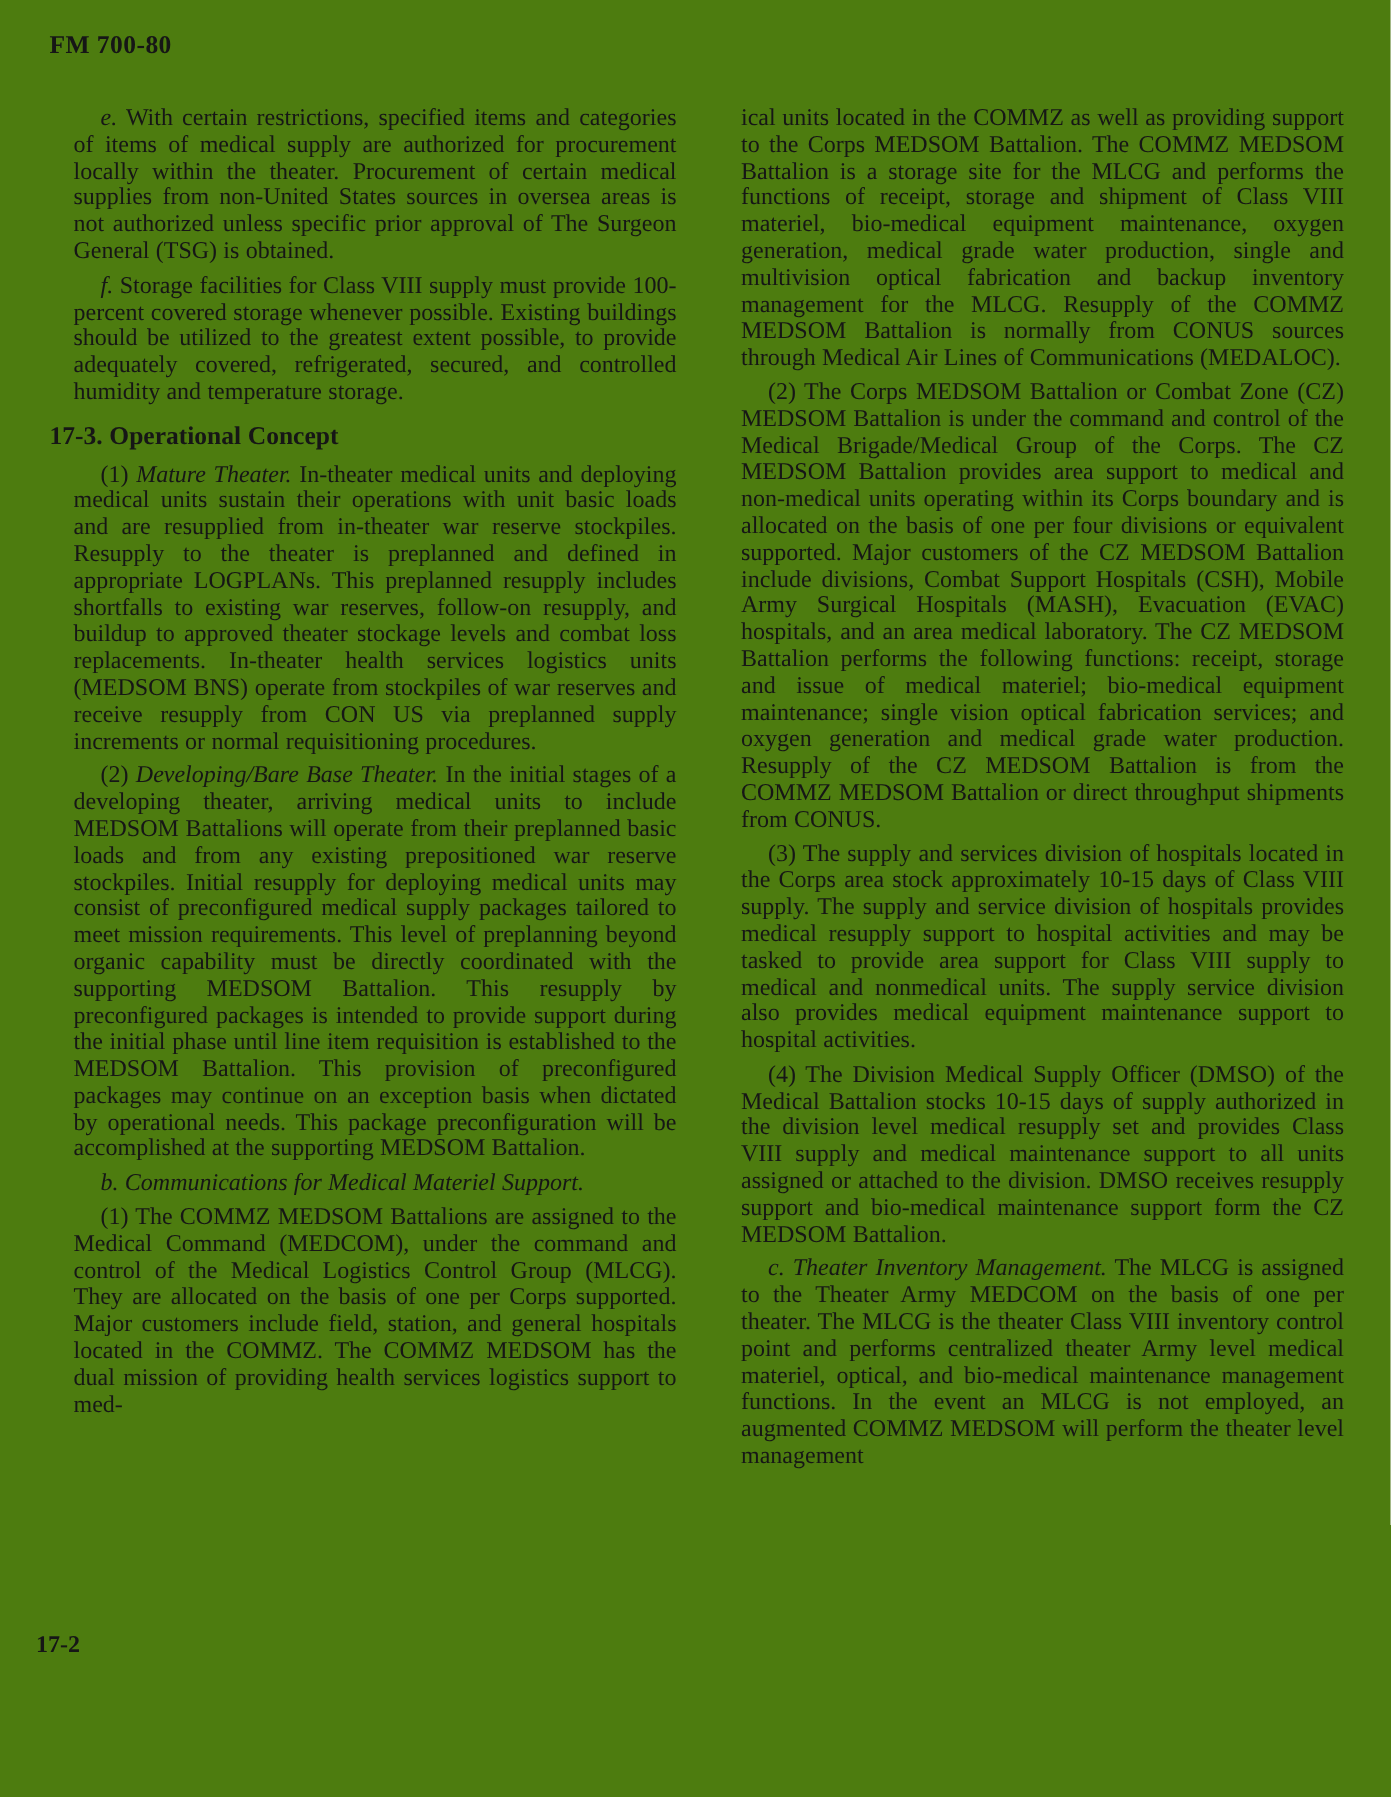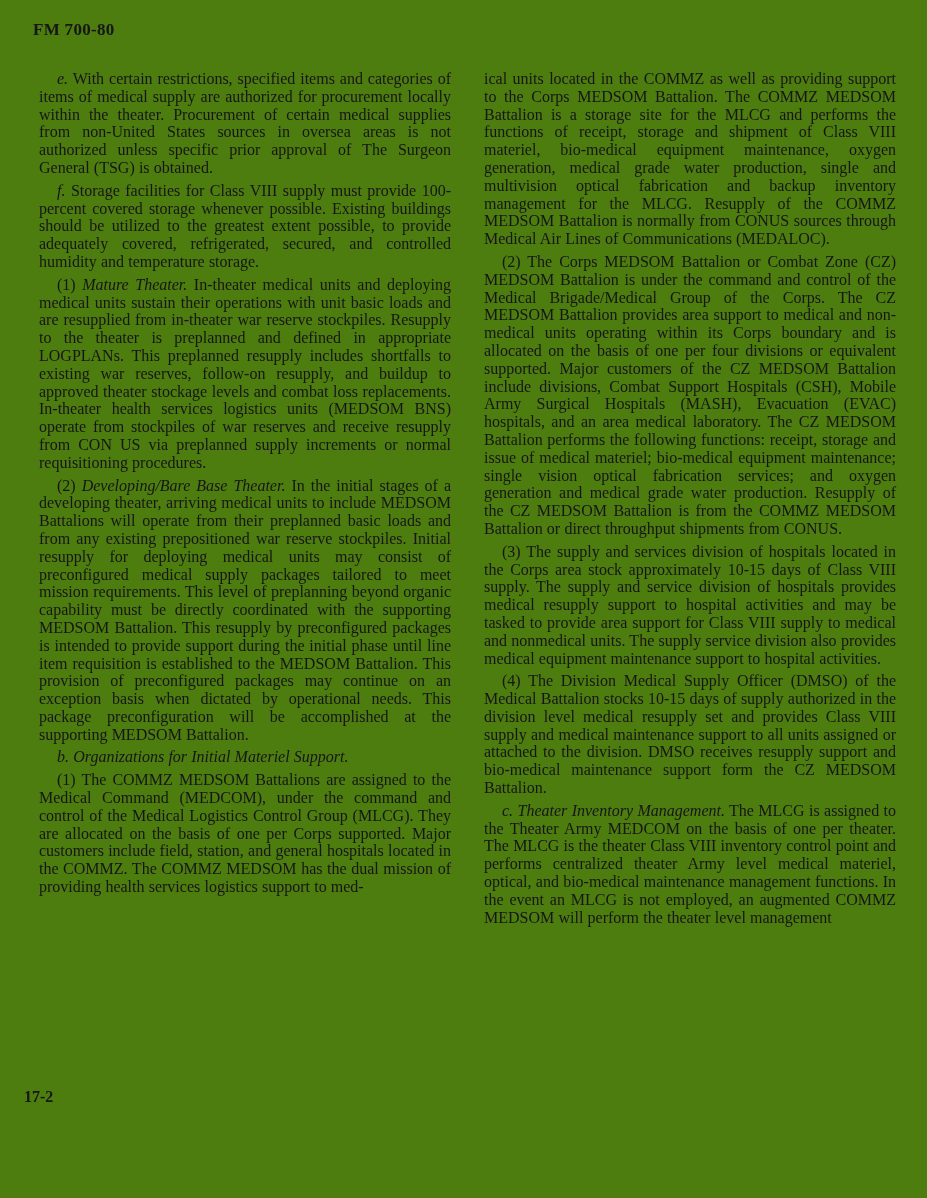--- a/index.html
+++ b/index.html
@@ -35,21 +35,21 @@
   }
   .column {
     flex: 1 1 0;
     min-width: 0;
     text-align: justify;
     font-size: 16px;
     line-height: 17.8px;
     word-spacing: 0.2px;
   }
   .para {
-    margin: 0 0 5px 6px;
+    margin: 0 0 5px 16px;
     text-indent: 18px;
   }
   .para.continuation {
     text-indent: 0;
   }
   .heading {
     font-size: 17px;
     font-weight: bold;
     margin: 11px 0 8px 0;
     text-align: left;
@@ -70,23 +70,24 @@
 </head>
 <body>
 
 <div class="page">
   <div class="page-header">FM 700-80</div>
 
   <div class="columns">
     <div class="column">
         <p class="para"><span class="italic">e.</span><span class=""> With certain restrictions, specified items and categories of items of medical supply are authorized for procurement locally within the theater. Procurement of certain medical supplies from non-United States sources in oversea areas is not authorized unless specific prior approval of The Surgeon General (TSG) is obtained.</span></p>
         <p class="para"><span class="italic">f.</span><span class=""> Storage facilities for Class VIII supply must provide 100-percent covered storage whenever possible. Existing buildings should be utilized to the greatest extent possible, to provide adequately covered, refrigerated, secured, and controlled humidity and temperature storage.</span></p>
+        <h2 class="heading"><span class="">17-3. Operational Concept</span></h2>
         <p class="para"><span class="">(1) </span><span class="italic">Mature Theater.</span><span class=""> In-theater medical units and deploying medical units sustain their operations with unit basic loads and are resupplied from in-theater war reserve stockpiles. Resupply to the theater is preplanned and defined in appropriate LOGPLANs. This preplanned resupply includes shortfalls to existing war reserves, follow-on resupply, and buildup to approved theater stockage levels and combat loss replacements. In-theater health services logistics units (MEDSOM BNS) operate from stockpiles of war reserves and receive resupply from CON US via preplanned supply increments or normal requisitioning procedures.</span></p>
         <p class="para"><span class="">(2) </span><span class="italic">Developing/Bare Base Theater.</span><span class=""> In the initial stages of a developing theater, arriving medical units to include MEDSOM Battalions will operate from their preplanned basic loads and from any existing prepositioned war reserve stockpiles. Initial resupply for deploying medical units may consist of preconfigured medical supply packages tailored to meet mission requirements. This level of preplanning beyond organic capability must be directly coordinated with the supporting MEDSOM Battalion. This resupply by preconfigured packages is intended to provide support during the initial phase until line item requisition is established to the MEDSOM Battalion. This provision of preconfigured packages may continue on an exception basis when dictated by operational needs. This package preconfiguration will be accomplished at the supporting MEDSOM Battalion.</span></p>
-        <p class="para"><span class="italic">b. Organizations for Initial Materiel Support.</span></p>
+        <p class="para"><span class="italic">b. Communications for Medical Materiel Support.</span></p>
         <p class="para"><span class="">(1) The COMMZ MEDSOM Battalions are assigned to the Medical Command (MEDCOM), under the command and control of the Medical Logistics Control Group (MLCG). They are allocated on the basis of one per Corps supported. Major customers include field, station, and general hospitals located in the COMMZ. The COMMZ MEDSOM has the dual mission of providing health services logistics support to med-</span></p>
       </div>
     <div class="column">
         <p class="para continuation"><span class="">ical units located in the COMMZ as well as providing support to the Corps MEDSOM Battalion. The COMMZ MEDSOM Battalion is a storage site for the MLCG and performs the functions of receipt, storage and shipment of Class VIII materiel, bio-medical equipment maintenance, oxygen generation, medical grade water production, single and multivision optical fabrication and backup inventory management for the MLCG. Resupply of the COMMZ MEDSOM Battalion is normally from CONUS sources through Medical Air Lines of Communications (MEDALOC).</span></p>
         <p class="para"><span class="">(2) The Corps MEDSOM Battalion or Combat Zone (CZ) MEDSOM Battalion is under the command and control of the Medical Brigade/Medical Group of the Corps. The CZ MEDSOM Battalion provides area support to medical and non-medical units operating within its Corps boundary and is allocated on the basis of one per four divisions or equivalent supported. Major customers of the CZ MEDSOM Battalion include divisions, Combat Support Hospitals (CSH), Mobile Army Surgical Hospitals (MASH), Evacuation (EVAC) hospitals, and an area medical laboratory. The CZ MEDSOM Battalion performs the following functions: receipt, storage and issue of medical materiel; bio-medical equipment maintenance; single vision optical fabrication services; and oxygen generation and medical grade water production. Resupply of the CZ MEDSOM Battalion is from the COMMZ MEDSOM Battalion or direct throughput shipments from CONUS.</span></p>
         <p class="para"><span class="">(3) The supply and services division of hospitals located in the Corps area stock approximately 10-15 days of Class VIII supply. The supply and service division of hospitals provides medical resupply support to hospital activities and may be tasked to provide area support for Class VIII supply to medical and nonmedical units. The supply service division also provides medical equipment maintenance support to hospital activities.</span></p>
         <p class="para"><span class="">(4) The Division Medical Supply Officer (DMSO) of the Medical Battalion stocks 10-15 days of supply authorized in the division level medical resupply set and provides Class VIII supply and medical maintenance support to all units assigned or attached to the division. DMSO receives resupply support and bio-medical maintenance support form the CZ MEDSOM Battalion.</span></p>
         <p class="para"><span class="italic">c. Theater Inventory Management.</span><span class=""> The MLCG is assigned to the Theater Army MEDCOM on the basis of one per theater. The MLCG is the theater Class VIII inventory control point and performs centralized theater Army level medical materiel, optical, and bio-medical maintenance management functions. In the event an MLCG is not employed, an augmented COMMZ MEDSOM will perform the theater level management</span></p>
       </div>
   </div>

